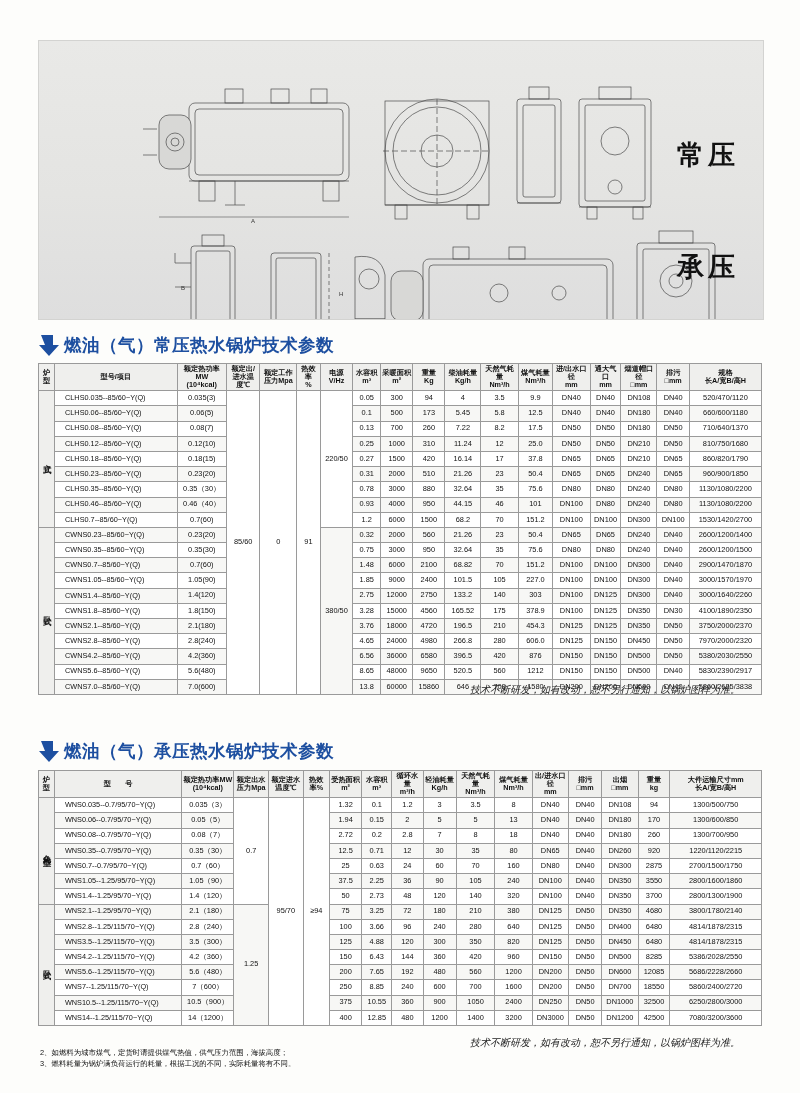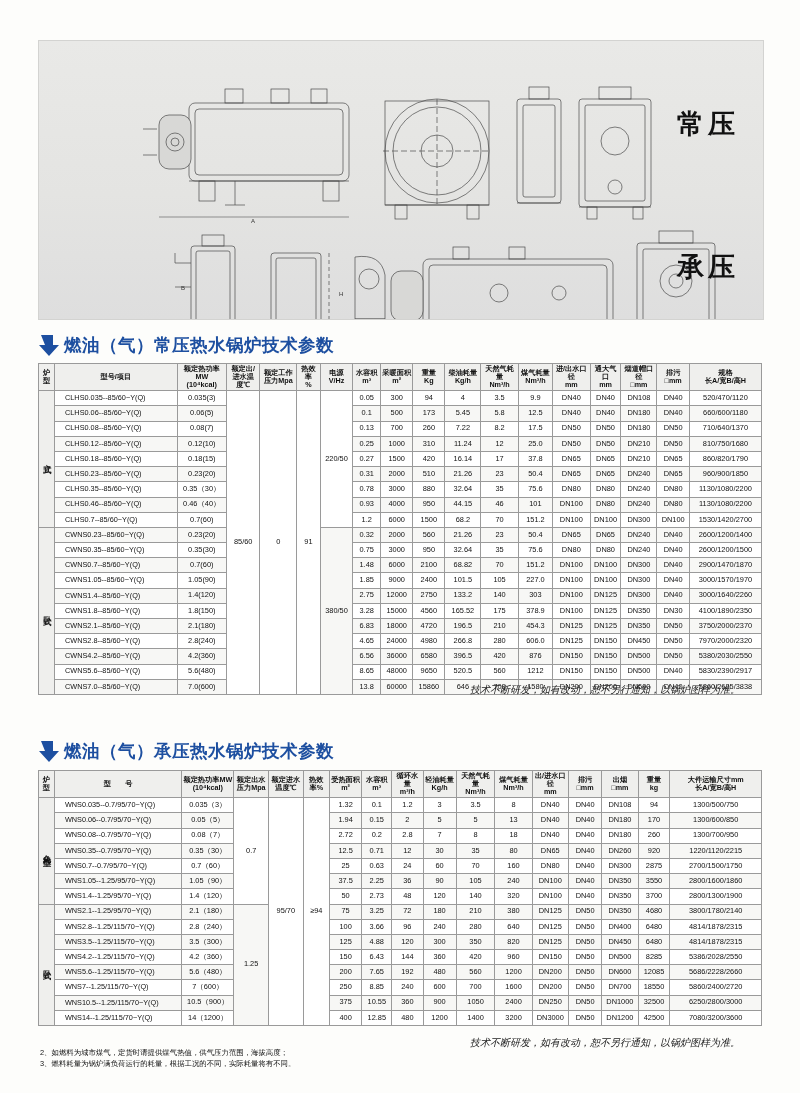--- a/index.html
+++ b/index.html
@@ -24,21 +24,21 @@
   }
   .hero .drawings{
     position:absolute;left:0;top:0;right:0;bottom:0;
   }
   .hero .label{
     position:absolute;right:24px;
     font-family:"Liberation Serif", serif;
     font-weight:bold;font-size:27px;letter-spacing:4px;color:#111;
     writing-mode:horizontal-tb;
   }
-  .hero .label.top{top:65px;}
+  .hero .label.top{top:96px;}
   .hero .label.bottom{top:208px;}
   .hero svg{position:absolute;left:0;top:0;}
   
   .sec-head{
     position:absolute;left:38px;display:flex;align-items:center;
   }
   .sec-head .arrow{width:26px;height:26px;display:block;}
   .sec-head .txt{
     font-family:"Liberation Serif", serif;
     font-weight:bold;font-size:17.5px;color:#1d4fa0;letter-spacing:.5px;
@@ -474,21 +474,21 @@
           <td>378.9</td>
           <td>DN100</td>
           <td>DN125</td>
           <td>DN350</td>
           <td>DN30</td>
           <td>4100/1890/2350</td>
         </tr>
         <tr>
           <td class="model">CWNS2.1--85/60~Y(Q)</td>
           <td>2.1(180)</td>
-          <td>6.83</td>
+          <td>3.76</td>
           <td>18000</td>
           <td>4720</td>
           <td>196.5</td>
           <td>210</td>
           <td>454.3</td>
           <td>DN125</td>
           <td>DN125</td>
           <td>DN350</td>
           <td>DN50</td>
           <td>3750/2000/2370</td>

